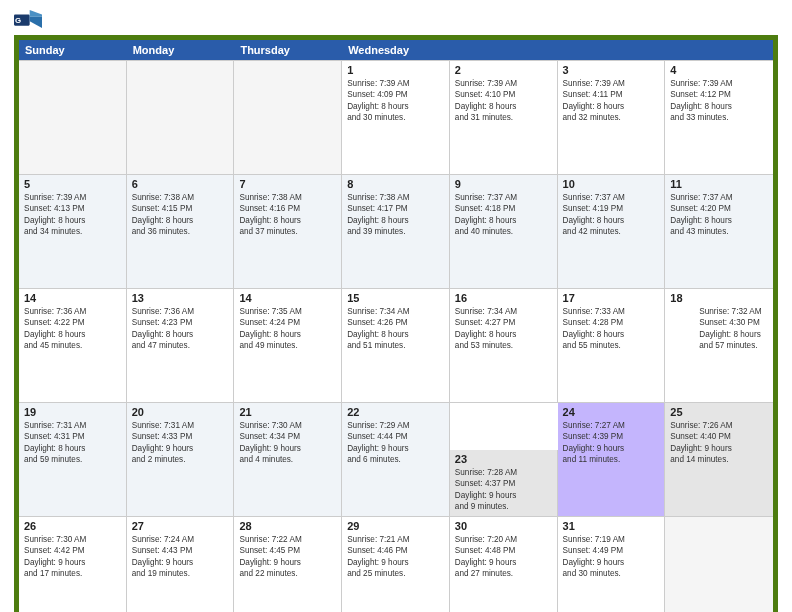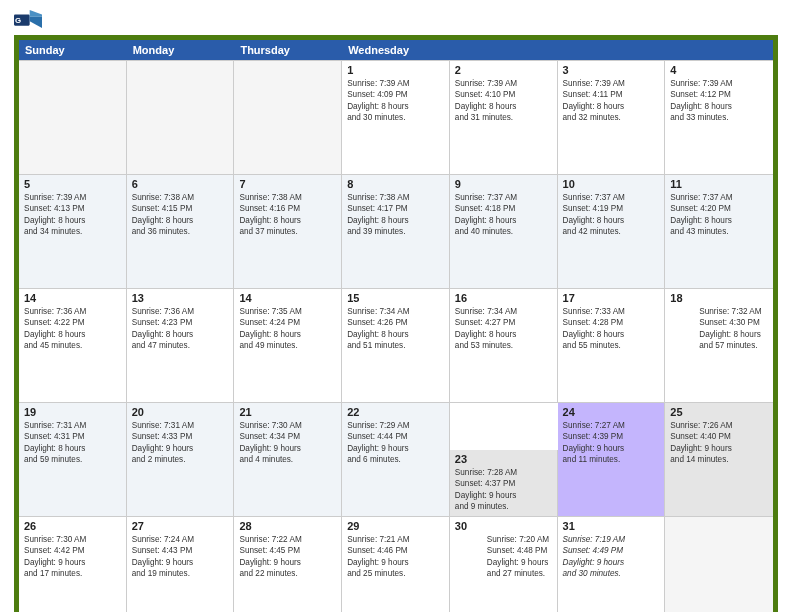--- a/index.html
+++ b/index.html
@@ -344,28 +344,28 @@
           </div>
           <div class="cal-cell">
             <div class="day-num">29</div>
             <div class="day-info" style="white-space: pre-line;">Sunrise: 7:21 AM
 Sunset: 4:46 PM
 Daylight: 9 hours
 and 25 minutes.</div>
           </div>
           <div class="cal-cell">
             <div class="day-num">30</div>
-            <div class="day-info" style="white-space: pre-line; margin-left: 32px;">Sunrise: 7:20 AM
+            <div class="day-info" style="white-space: pre-line;">Sunrise: 7:20 AM
 Sunset: 4:48 PM
 Daylight: 9 hours
 and 27 minutes.</div>
           </div>
           <div class="cal-cell">
             <div class="day-num">31</div>
-            <div class="day-info" style="white-space: pre-line; font-style: italic;">Sunrise: 7:19 AM
+            <div class="day-info" style="white-space: pre-line;">Sunrise: 7:19 AM
 Sunset: 4:49 PM
 Daylight: 9 hours
 and 30 minutes.</div>
           </div>
           <div class="cal-cell empty"></div>
         </div>
       </div>
   </div>
 </div>
 

